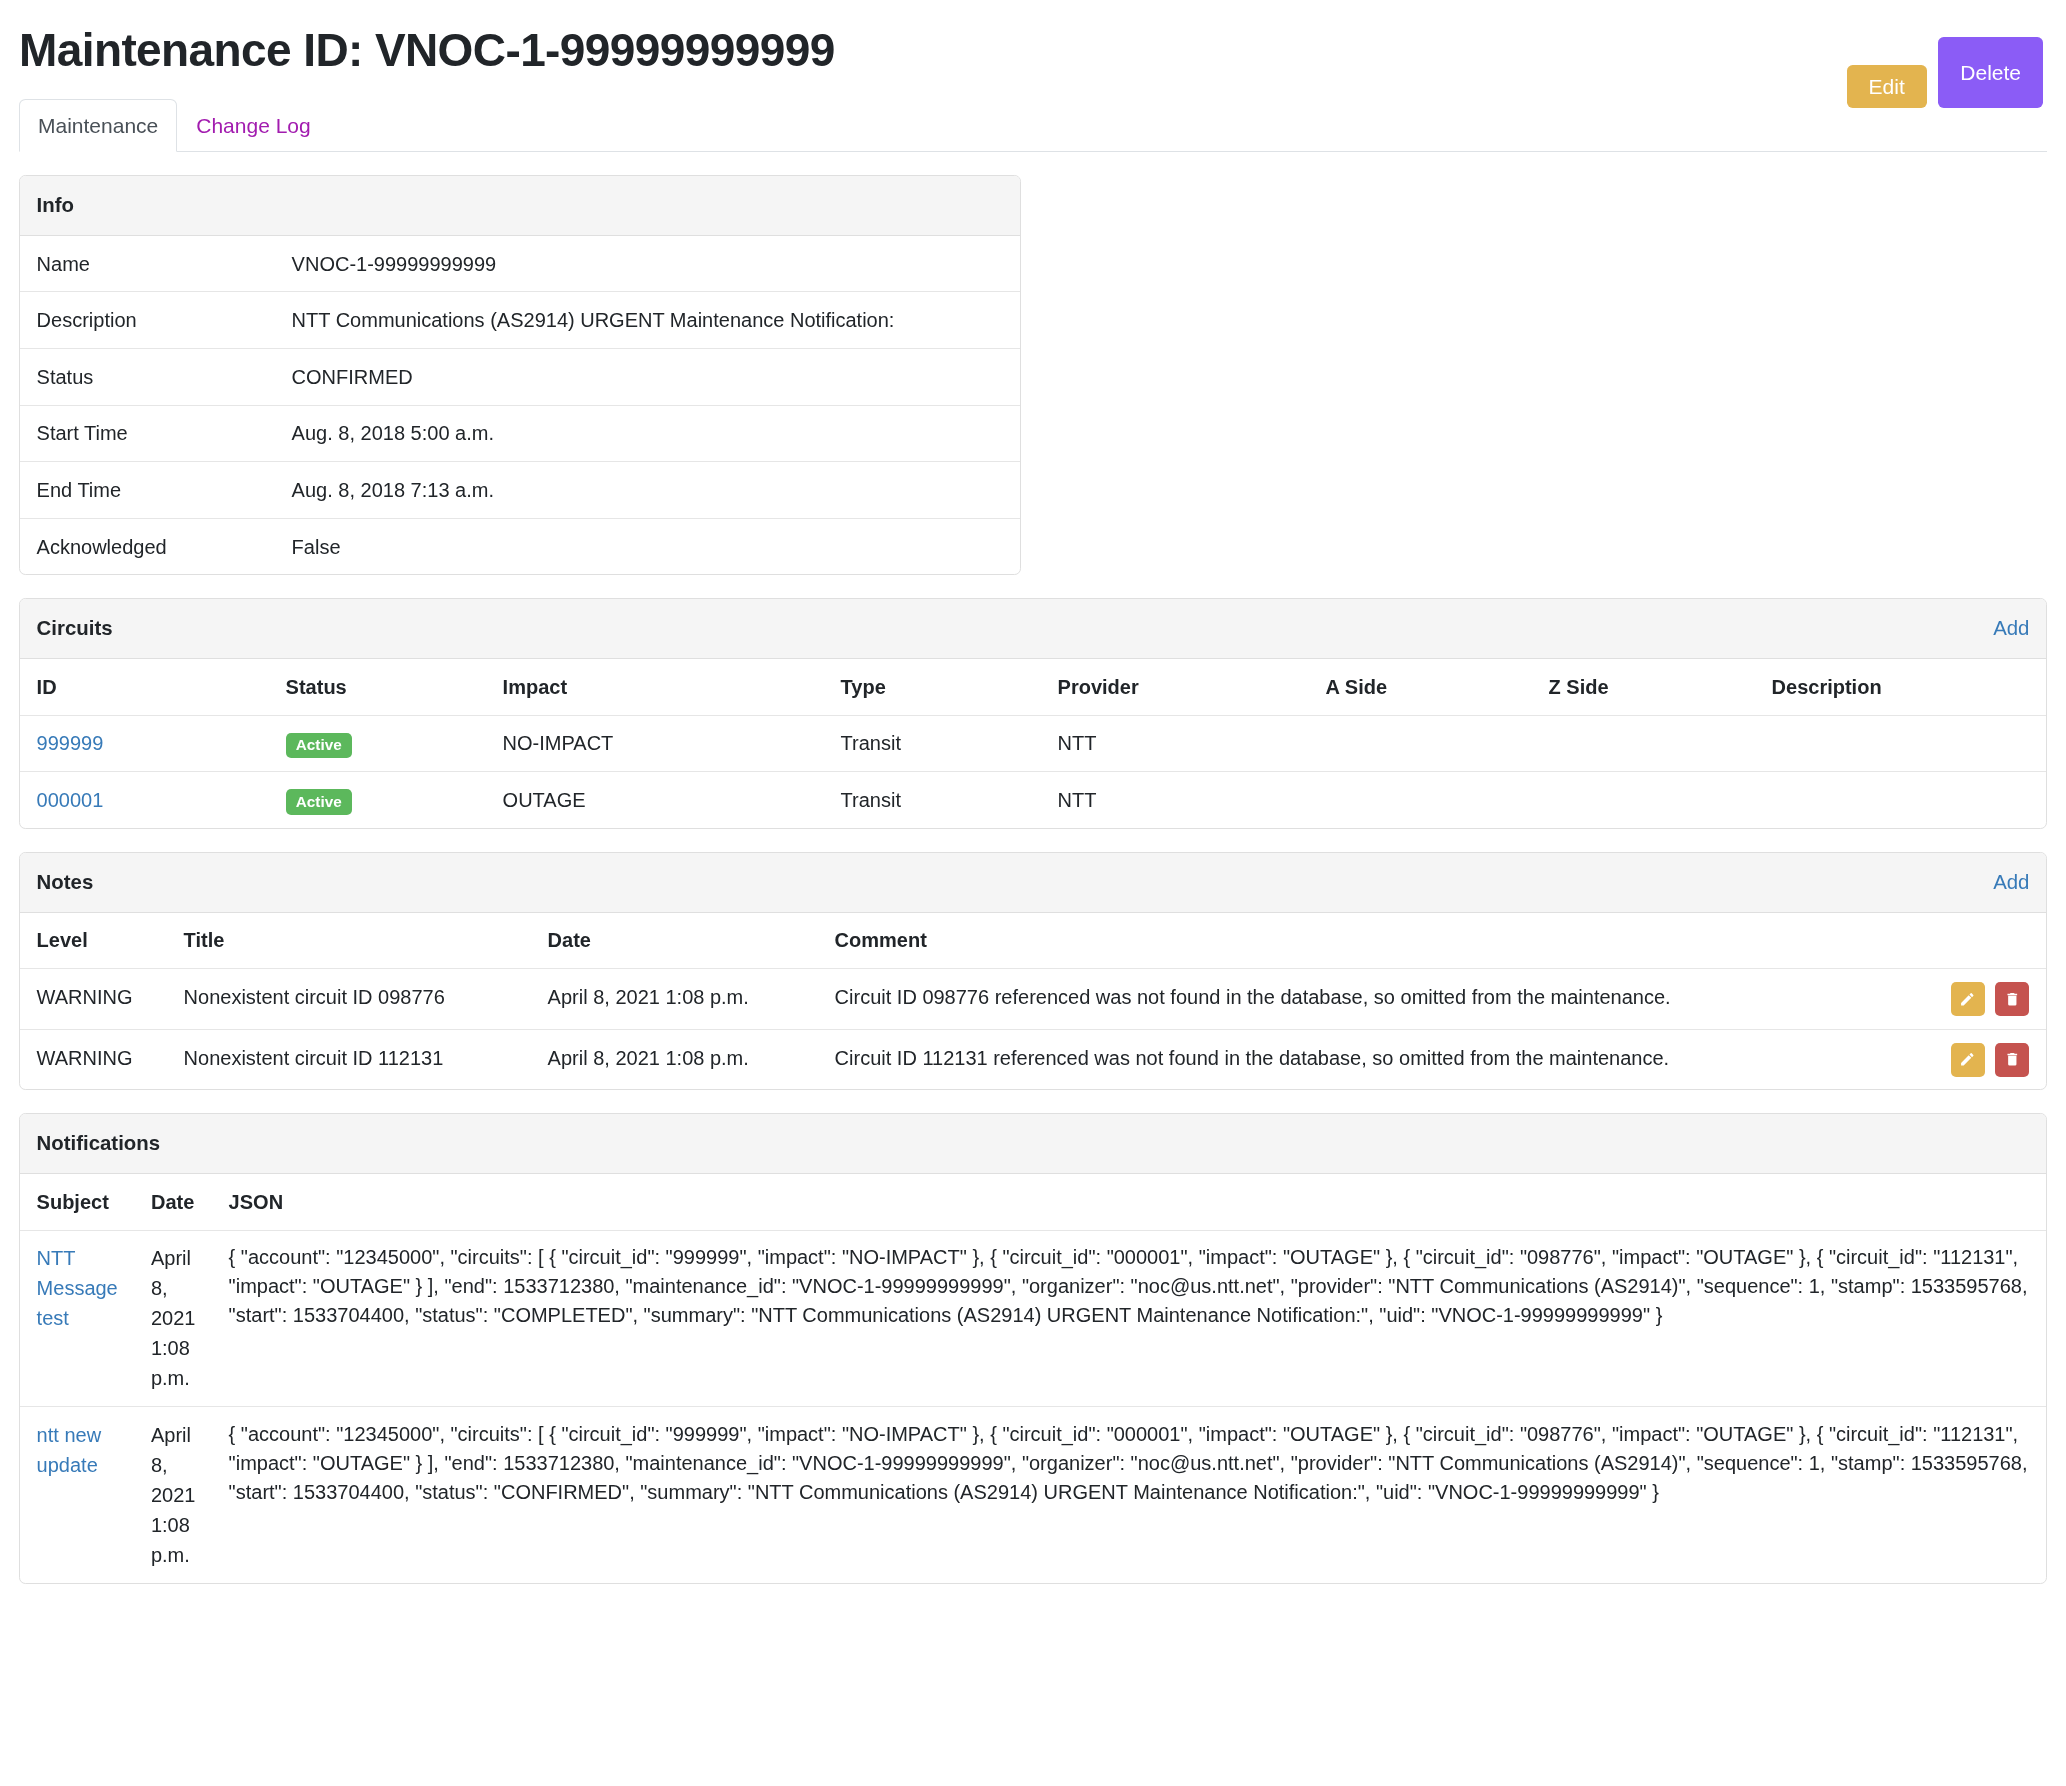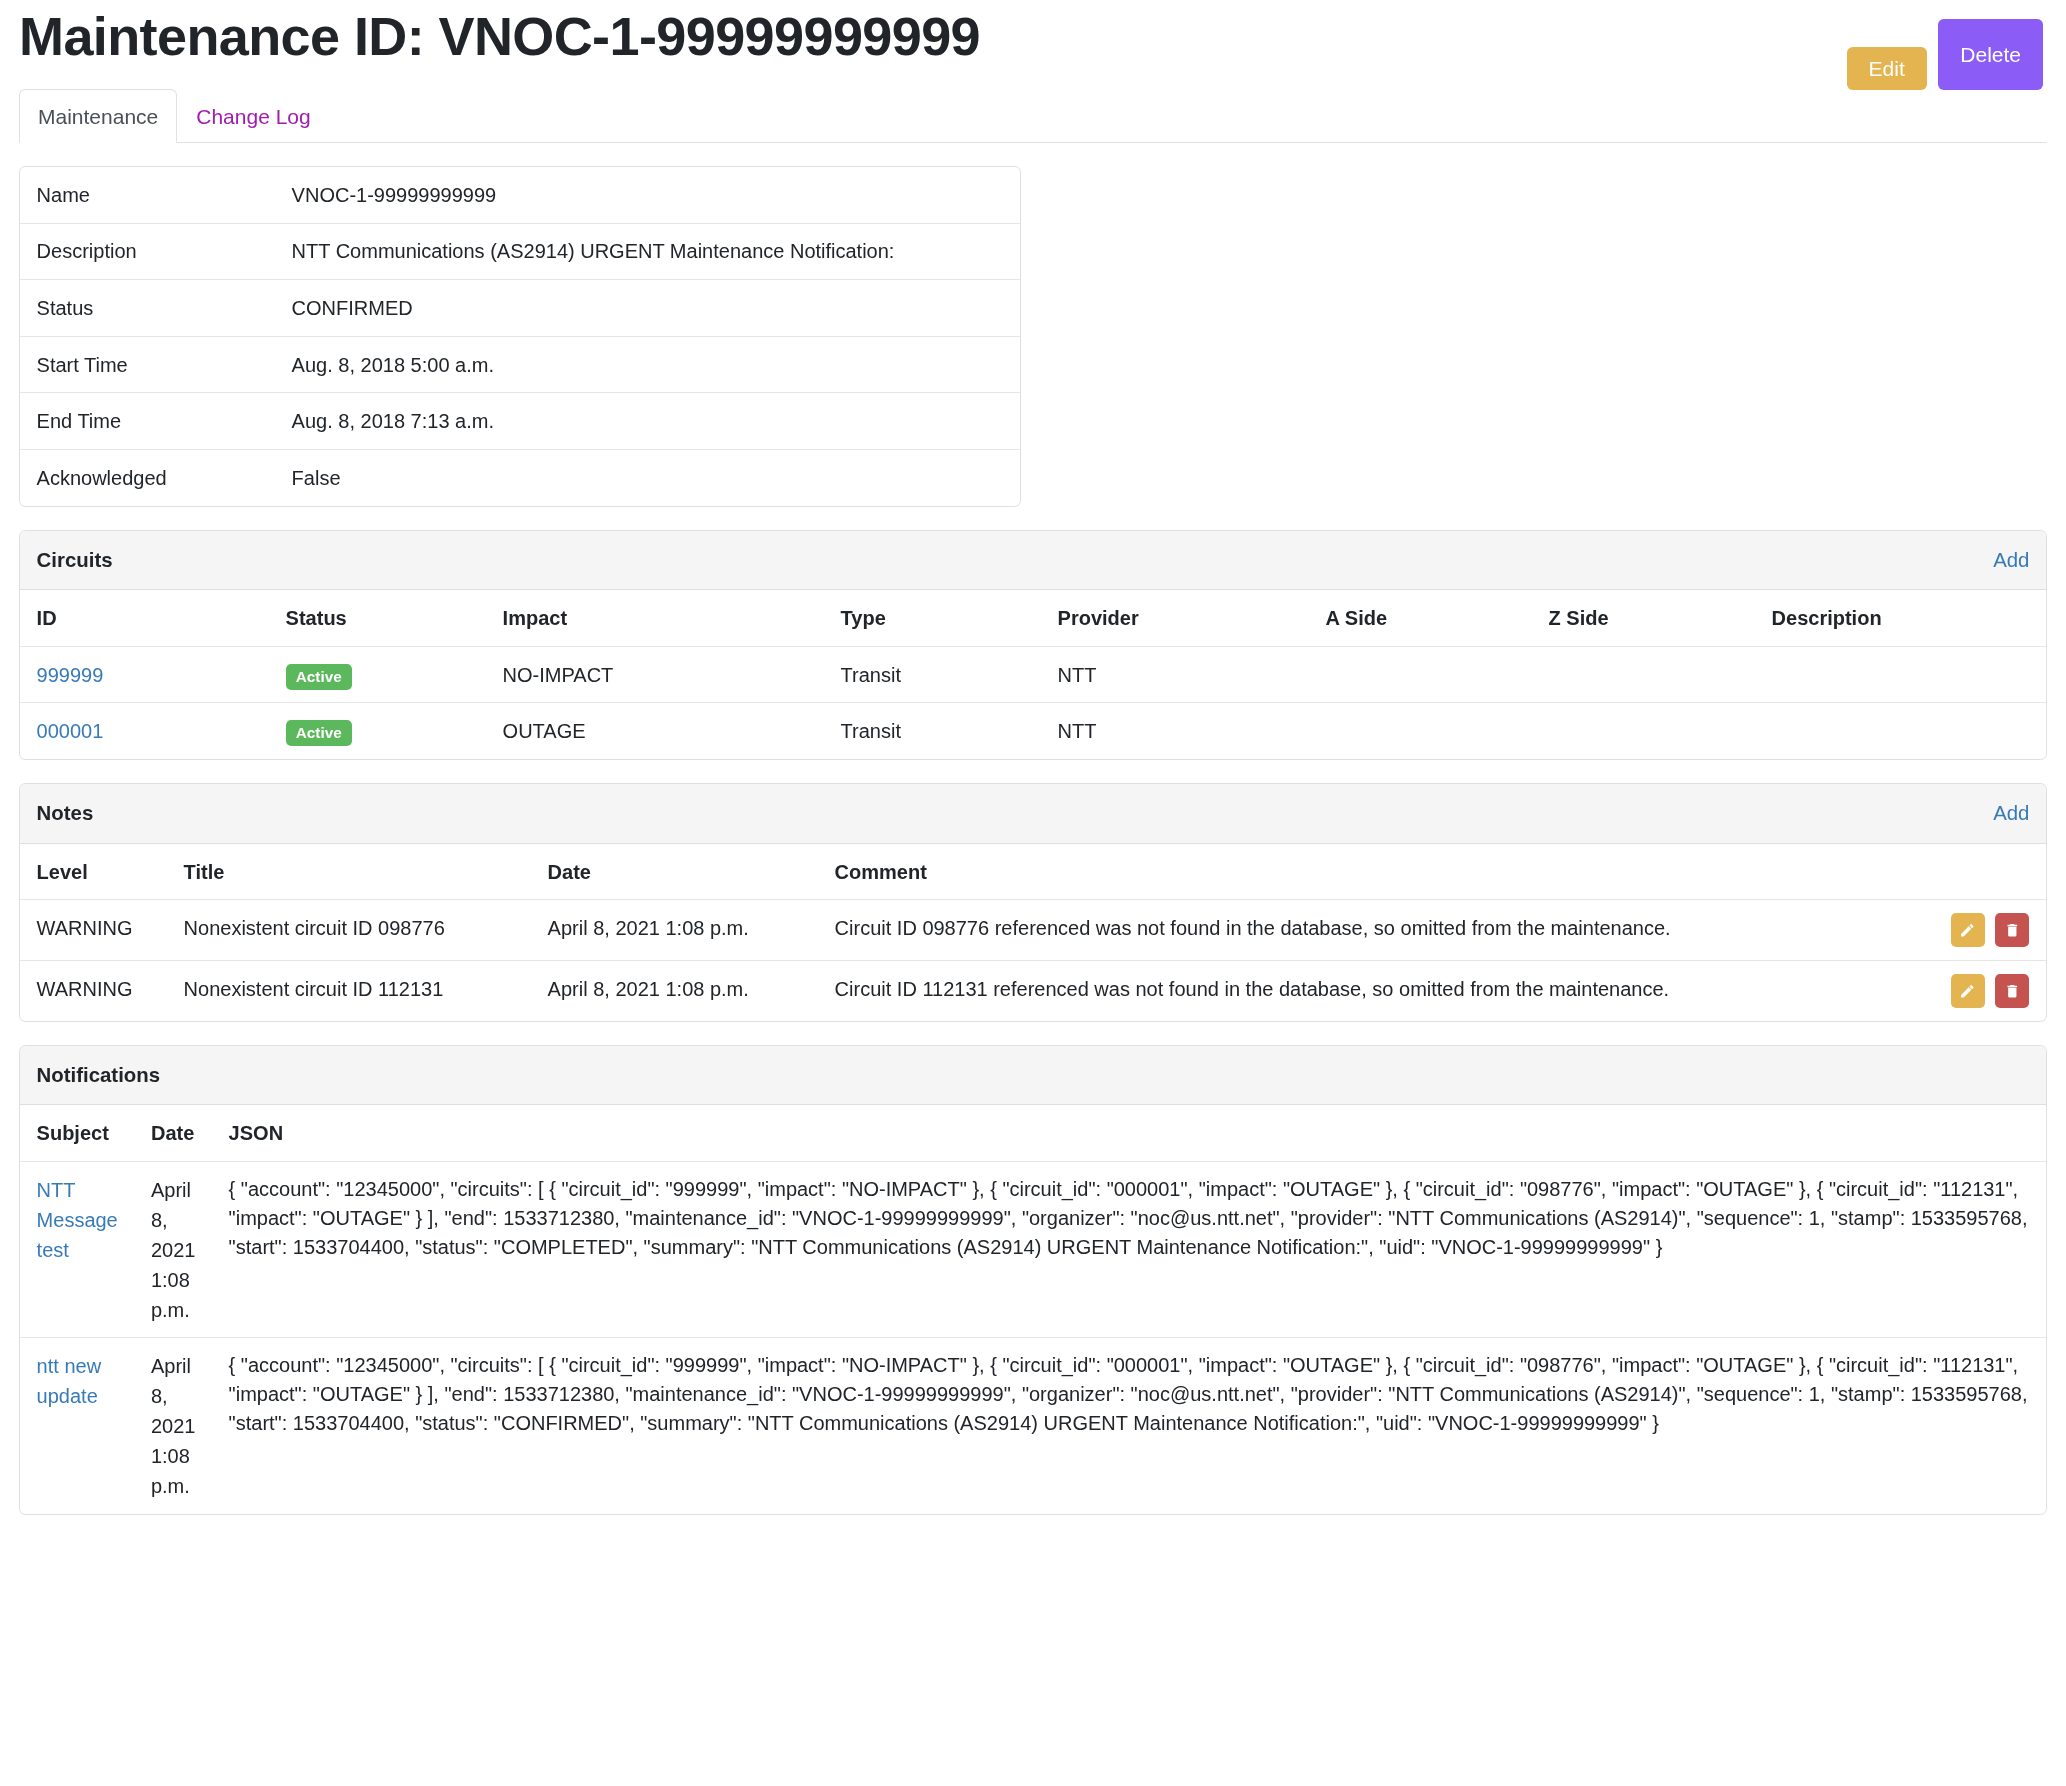--- a/index.html
+++ b/index.html
@@ -39,24 +39,24 @@
     font-size: 21px;
     line-height: 1.2;
     color: #ffffff;
     cursor: pointer;
     font-family: "Liberation Sans", sans-serif;
   }
   .btn-edit { background: #e3b44f; margin-top: 28px; }
   .btn-delete { background: #8b5cf6; }
 
   h1.page-title {
-    font-size: 54px;
+    font-size: 46px;
     font-weight: bold;
     letter-spacing: -0.6px;
-    margin: 7px 0 0 0;
+    margin: 25px 0 0 0;
     padding: 0;
     color: #212529;
     line-height: 1.1;
   }
   .subtitle {
     margin: 14px 0 0 0;
     font-size: 18.5px;
     color: #6c757d;
   }
 
@@ -208,20 +208,23 @@
   <ul class="nav-tabs">
     <li>
       <a class="nav-link active">Maintenance</a>
     </li>
     <li>
       <a class="nav-link">Change Log</a>
     </li>
   </ul>
 
   <div class="card info-card">
+    <div class="card-header">
+      <span>Info</span>
+    </div>
     <table class="info-table">
       <tbody>
         <tr>
           <td class="k">Name</td>
           <td class="v">VNOC-1-99999999999</td>
         </tr>
         <tr>
           <td class="k">Description</td>
           <td class="v">NTT Communications (AS2914) URGENT Maintenance Notification:</td>
         </tr>

